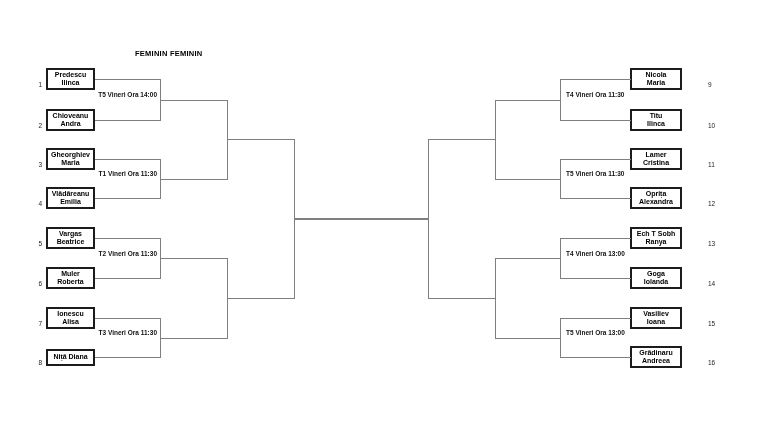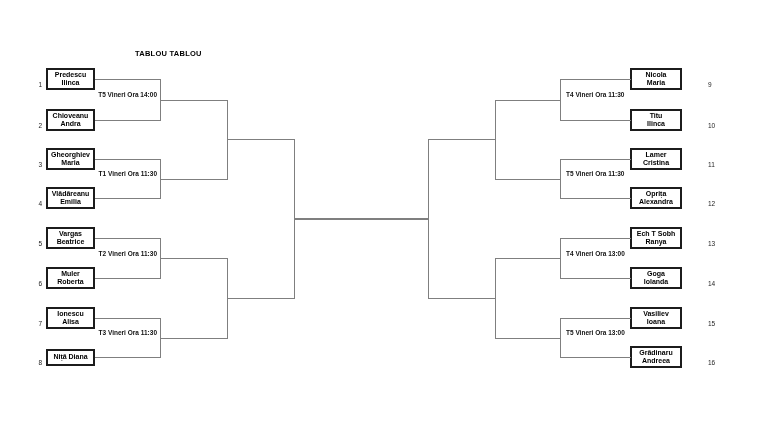--- a/index.html
+++ b/index.html
@@ -25,21 +25,21 @@
   .mlabel.left{text-align:right;}
   .seed{
     position:absolute;font-size:6.5px;color:#222;white-space:nowrap;
   }
   .seed.left{text-align:right;}
 </style>
 </head>
 <body>
 
 <div class="stage">
-  <div class="title">TABLOU TABLOU</div>
+  <div class="title">FEMININ FEMININ</div>
   <div id="bracket"></div>
 <div class="pbox" style="left: 46px; top: 68px; width: 49px; height: 22px; border-color: rgb(28, 28, 28);">
       <span>Predescu</span>
       <span>Ilinca</span>
     </div>
     <div class="seed left" style="left: 26px; width: 16px; top: 81px;">1</div>
     <div class="pbox" style="left: 46px; top: 109px; width: 49px; height: 22px; border-color: rgb(28, 28, 28);">
       <span>Chioveanu</span>
       <span>Andra</span>
     </div>

